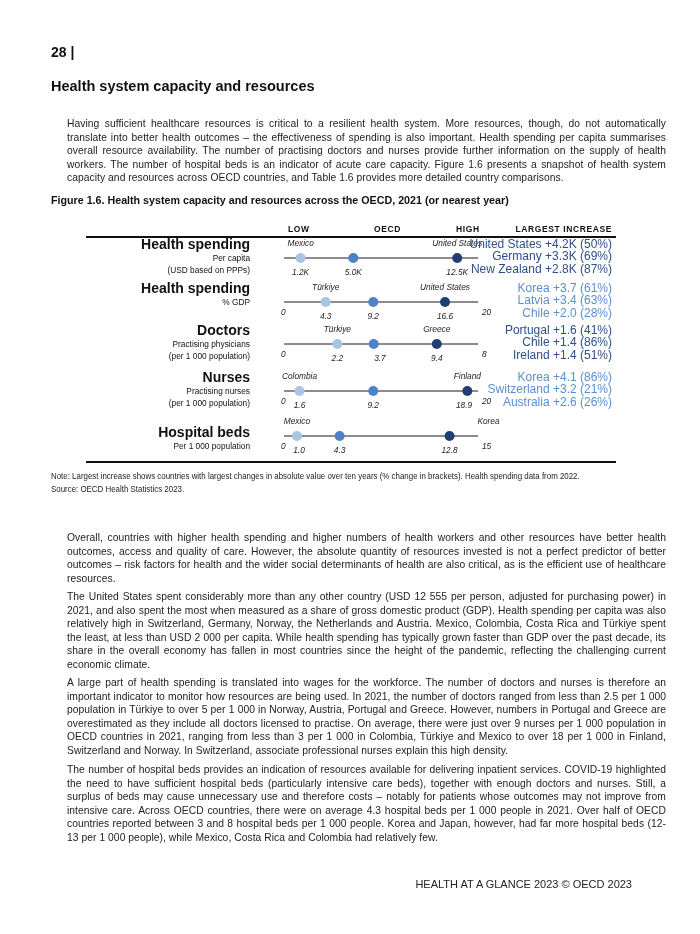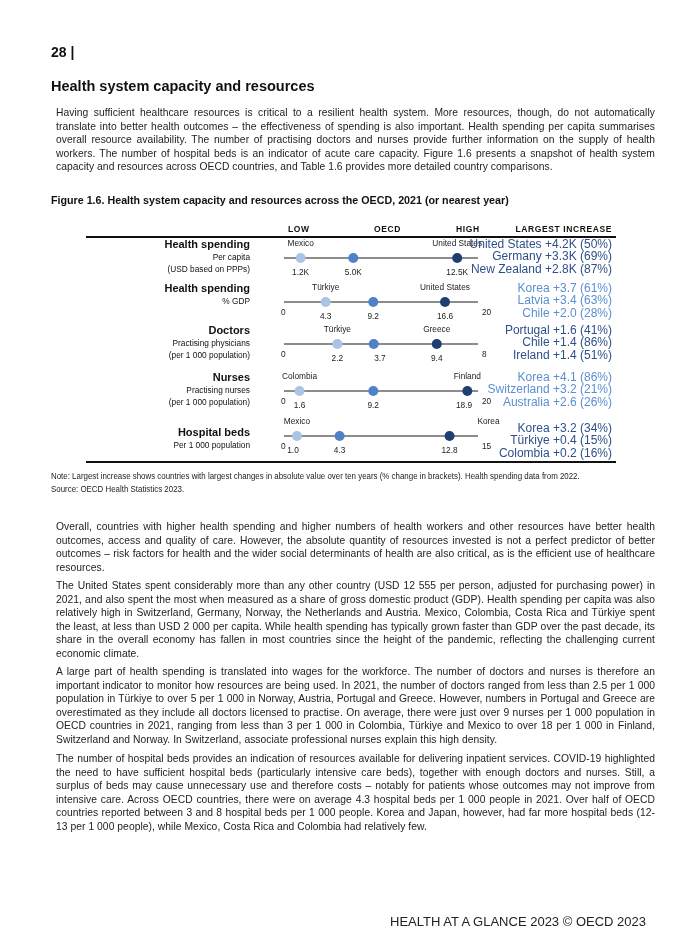--- a/index.html
+++ b/index.html
@@ -1,30 +1,30 @@
 <!DOCTYPE html>
 <html><head>
 <meta charset="utf-8">
 <style>
   html, body { margin:0; padding:0; background:#fff; }
   body { width:700px; height:934px; position:relative; font-family:"Liberation Sans", sans-serif; color:#111; }
   .pagenum { position:absolute; left:51px; top:44px; font-weight:bold; font-size:14px; }
   .h2 { position:absolute; left:51px; top:78px; font-weight:bold; font-size:14.5px; }
-  .para { position:absolute; left:51px; width:599px; font-size:10.3px; line-height:13.6px; text-align:justify; margin:5px; color:#222; letter-spacing:0.05px; }
+  .para { position:absolute; left:51px; width:599px; font-size:10.3px; line-height:13.6px; text-align:justify; margin:16px; color:#222; letter-spacing:0.05px; }
   .figtitle { position:absolute; left:51px; top:194px; font-weight:bold; font-size:11.5px; transform:scaleX(0.93); transform-origin:left; }
   .chart { position:absolute; left:86px; top:220px; width:530px; height:245px; }
   .colhdr { position:absolute; top:4px; font-weight:bold; font-size:8.5px; letter-spacing:0.6px; }
   .rule { position:absolute; left:0; width:530px; background:#111; }
   .rowlbl { position:absolute; right:366px; text-align:right; font-size:8.3px; line-height:12px; }
-  .rowlbl b { font-size:11px; }
-  .ann { position:absolute; font-size:8.3px; color:#222; white-space:nowrap; }
+  .rowlbl b { font-size:14px; }
+  .ann { position:absolute; font-size:8.3px; color:#222; white-space:nowrap;font-style:italic; }
   .inc { position:absolute; right:4px; text-align:right; font-size:12px; line-height:12.3px; }
   .inc div { white-space:nowrap; }
   .note { position:absolute; left:51px; top:470px; font-size:8.6px; line-height:13px; color:#222; transform:scaleX(0.92); transform-origin:left; }
-  .footer { position:absolute; right:54px; top:878px; font-size:13px; color:#222;margin-top:36px; }
+  .footer { position:absolute; right:68px; top:878px; font-size:11px; color:#222; }
   svg { position:absolute; left:0; top:0; overflow:visible; }
 </style>
 </head>
 <body>
 
 <div class="pagenum">28 |</div>
 <div class="h2">Health system capacity and resources</div>
 <p class="para" style="top:101px">Having sufficient healthcare resources is critical to a resilient health system. More resources, though, do not automatically translate into better health outcomes – the effectiveness of spending is also important. Health spending per capita summarises overall resource availability. The number of practising doctors and nurses provide further information on the supply of health workers. The number of hospital beds is an indicator of acute care capacity. Figure 1.6 presents a snapshot of health system capacity and resources across OECD countries, and Table 1.6 provides more detailed country comparisons.</p>
 
 <div class="figtitle">Figure 1.6. Health system capacity and resources across the OECD, 2021 (or nearest year)</div>
@@ -102,32 +102,27 @@
     <div class="ann" style="left:366px;width:24px;text-align:center;top:180px">18.9</div>
     <div class="ann" style="left:331.33px;width:100px;text-align:center;top:151px">Finland</div>
     <div class="ann" style="left:195px;top:176px">0</div>
     <div class="ann" style="left:396px;top:176px">20</div>
     <div class="inc" style="top:151px;color:#5b8fd1">
       <div>Korea +4.1 (86%)</div>
       <div>Switzerland +3.2 (21%)</div>
       <div>Australia +2.6 (26%)</div>
     </div>
     <div class="rowlbl" style="top: 206px;"><b>Hospital beds</b><div>Per 1 000 population</div></div>
-    <div class="ann" style="left:195px;width:24px;text-align:center;top:225px">1.0</div>
+    <div class="ann" style="left:201px;width:24px;text-align:center;top:225px">1.0</div>
     <div class="ann" style="left:160.93333333333334px;width:100px;text-align:center;top:196px">Mexico</div>
     <div class="ann" style="left:241.61333333333334px;width:24px;text-align:center;top:225px">4.3</div>
     <div class="ann" style="left:351.5466666666667px;width:24px;text-align:center;top:225px">12.8</div>
     <div class="ann" style="left:313.5466666666667px;width:100px;text-align:right;top:196px">Korea</div>
     <div class="ann" style="left:195px;top:221px">0</div>
     <div class="ann" style="left:396px;top:221px">15</div>
-    <div class="inc" style="top: 202px; color: rgb(46, 79, 138);">
-      <div>Korea +3.2 (34%)</div>
-      <div>Türkiye +0.4 (15%)</div>
-      <div>Colombia +0.2 (16%)</div>
-    </div>
   </div>
 
 <div class="note">
   <div>Note: Largest increase shows countries with largest changes in absolute value over ten years (% change in brackets). Health spending data from 2022.</div>
   <div>Source: OECD Health Statistics 2023.</div>
 </div>
 
 <p class="para" style="top:515px">Overall, countries with higher health spending and higher numbers of health workers and other resources have better health outcomes, access and quality of care. However, the absolute quantity of resources invested is not a perfect predictor of better outcomes – risk factors for health and the wider social determinants of health are also critical, as is the efficient use of healthcare resources.</p>
 <p class="para" style="top:574px">The United States spent considerably more than any other country (USD 12 555 per person, adjusted for purchasing power) in 2021, and also spent the most when measured as a share of gross domestic product (GDP). Health spending per capita was also relatively high in Switzerland, Germany, Norway, the Netherlands and Austria. Mexico, Colombia, Costa Rica and Türkiye spent the least, at less than USD 2 000 per capita. While health spending has typically grown faster than GDP over the past decade, its share in the overall economy has fallen in most countries since the height of the pandemic, reflecting the challenging current economic climate.</p>
 <p class="para" style="top:660px">A large part of health spending is translated into wages for the workforce. The number of doctors and nurses is therefore an important indicator to monitor how resources are being used. In 2021, the number of doctors ranged from less than 2.5 per 1 000 population in Türkiye to over 5 per 1 000 in Norway, Austria, Portugal and Greece. However, numbers in Portugal and Greece are overestimated as they include all doctors licensed to practise. On average, there were just over 9 nurses per 1 000 population in OECD countries in 2021, ranging from less than 3 per 1 000 in Colombia, Türkiye and Mexico to over 18 per 1 000 in Finland, Switzerland and Norway. In Switzerland, associate professional nurses explain this high density.</p>

